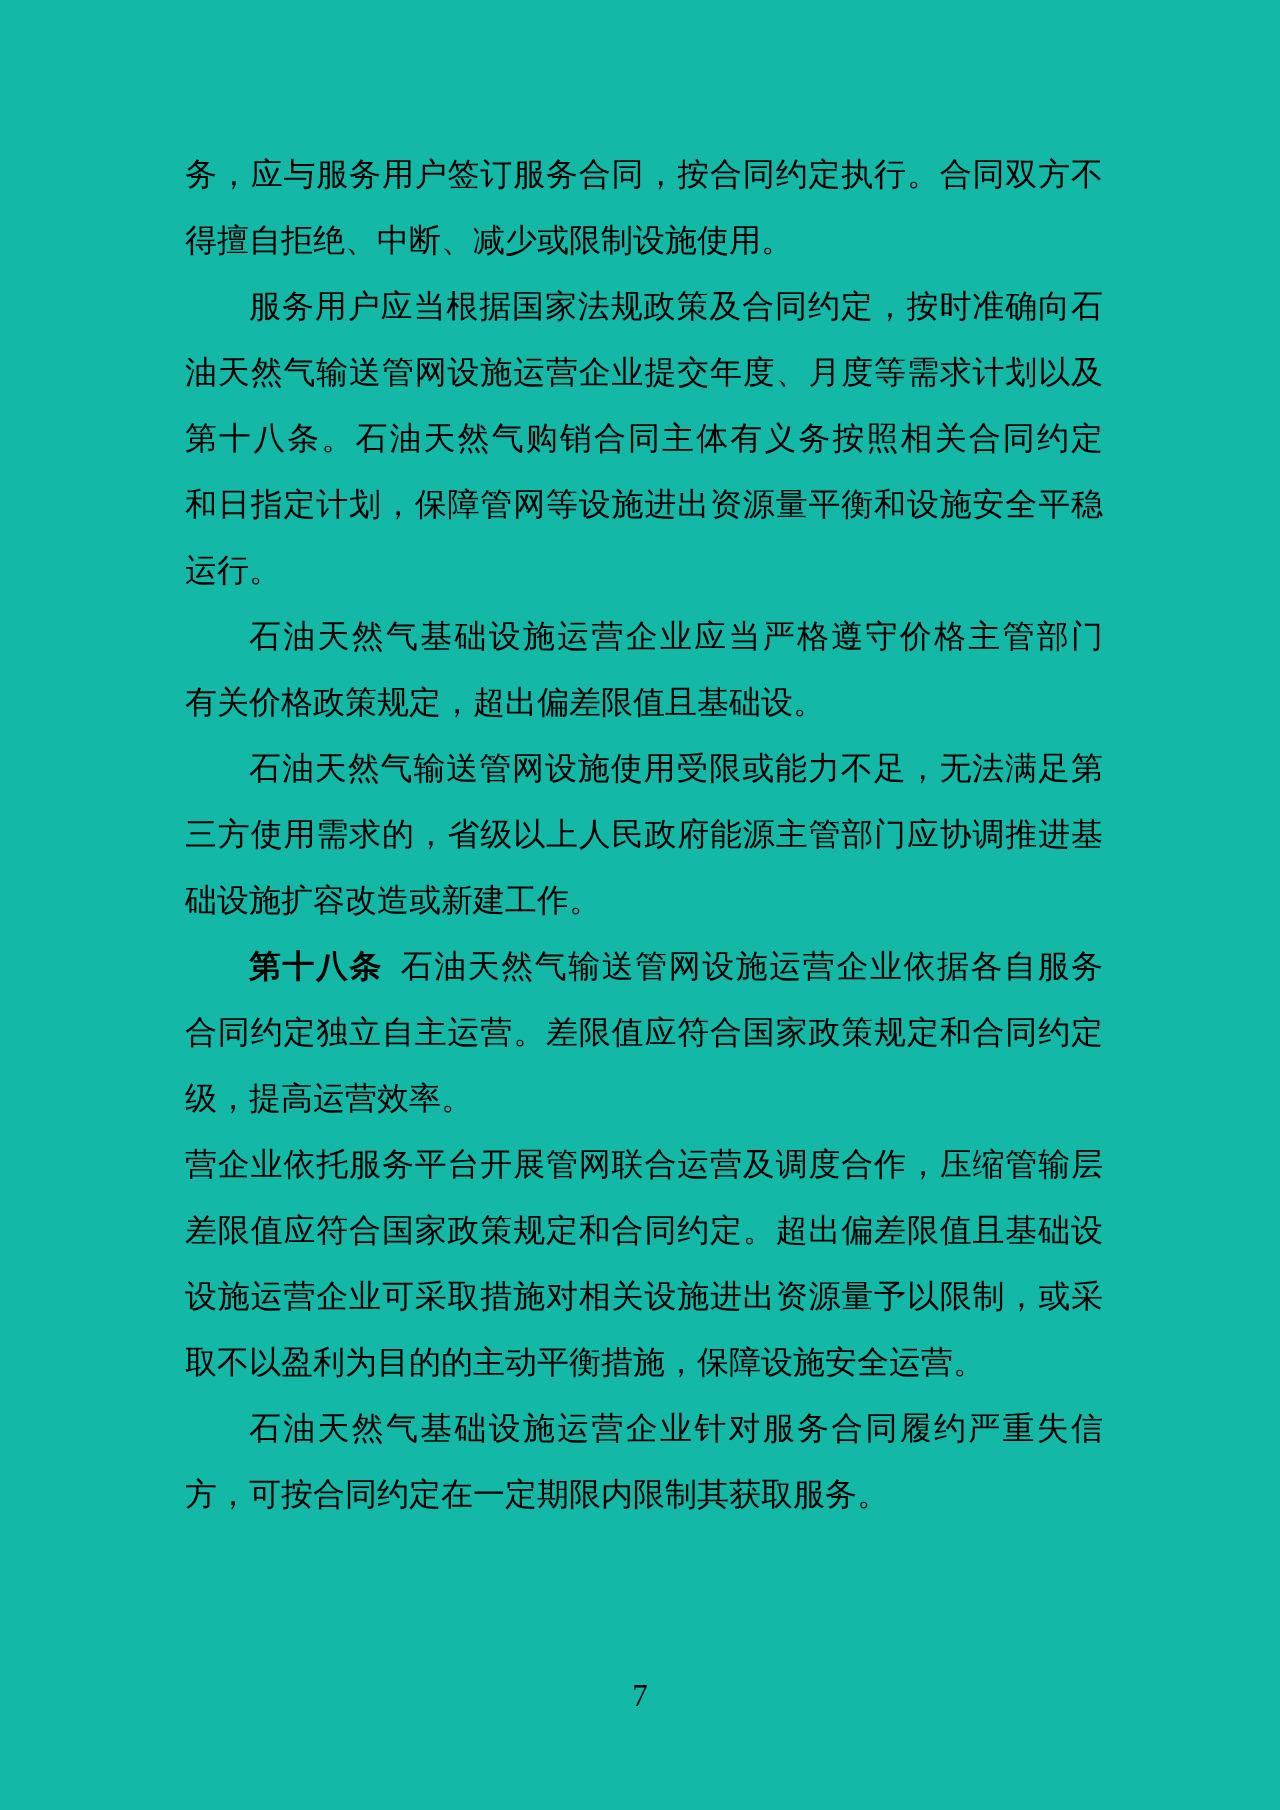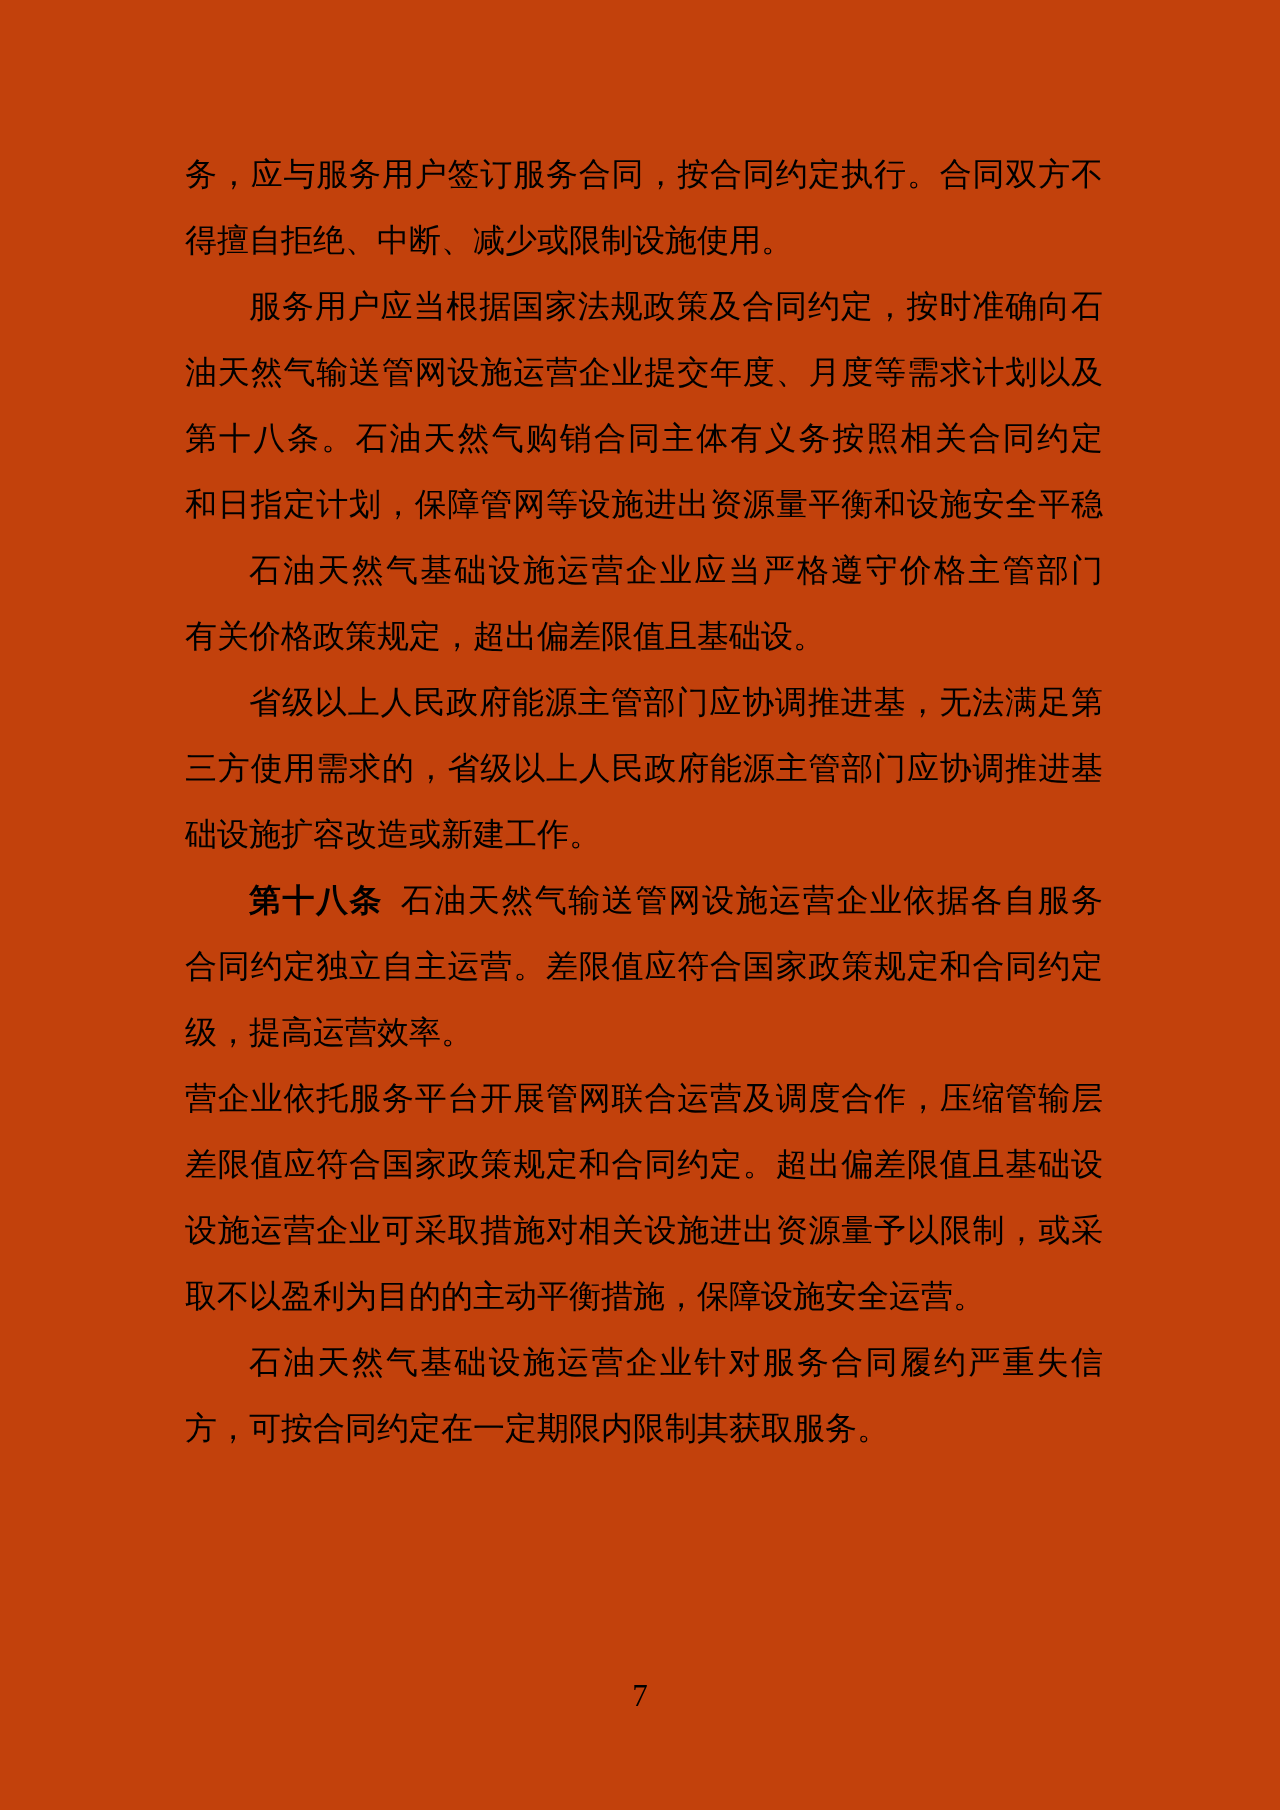--- a/index.html
+++ b/index.html
@@ -1,20 +1,20 @@
 <!DOCTYPE html>
 <html><head>
 <meta charset="utf-8">
 <style>
   html,body{margin:0;padding:0;background:#ffffff;}
   .page{
     position:relative;
     width:1280px;
     height:1810px;
-    background:#c2410c;
+    background:#14b8a6;
     color:#000000;
     font-family:"Liberation Serif","DejaVu Serif",serif;
     overflow:hidden;
   }
   .doc{
     position:absolute;
     left:185px;
     top:141px;
     width:918px;
     font-size:32px;
@@ -39,23 +39,24 @@
 <body>
 
 <div class="page">
   <div class="doc" id="doc-body">
       <div class="line j">务，应与服务用户签订服务合同，按合同约定执行。合同双方不</div>
       <div class="line">得擅自拒绝、中断、减少或限制设施使用。</div>
       <div class="line j indent">服务用户应当根据国家法规政策及合同约定，按时准确向石</div>
       <div class="line j">油天然气输送管网设施运营企业提交年度、月度等需求计划以及</div>
       <div class="line j">第十八条。石油天然气购销合同主体有义务按照相关合同约定</div>
       <div class="line j">和日指定计划，保障管网等设施进出资源量平衡和设施安全平稳</div>
+      <div class="line">运行。</div>
       <div class="line j indent">石油天然气基础设施运营企业应当严格遵守价格主管部门</div>
       <div class="line">有关价格政策规定，超出偏差限值且基础设。</div>
-      <div class="line j indent">省级以上人民政府能源主管部门应协调推进基，无法满足第</div>
+      <div class="line j indent">石油天然气输送管网设施使用受限或能力不足，无法满足第</div>
       <div class="line j">三方使用需求的，省级以上人民政府能源主管部门应协调推进基</div>
       <div class="line">础设施扩容改造或新建工作。</div>
       <div class="line j indent"><b class="term">第十八条</b><span>石油天然气输送管网设施运营企业依据各自服务</span></div>
       <div class="line j">合同约定独立自主运营。差限值应符合国家政策规定和合同约定</div>
       <div class="line">级，提高运营效率。</div>
       <div class="line j">营企业依托服务平台开展管网联合运营及调度合作，压缩管输层</div>
       <div class="line j">差限值应符合国家政策规定和合同约定。超出偏差限值且基础设</div>
       <div class="line j">设施运营企业可采取措施对相关设施进出资源量予以限制，或采</div>
       <div class="line">取不以盈利为目的的主动平衡措施，保障设施安全运营。</div>
       <div class="line j indent">石油天然气基础设施运营企业针对服务合同履约严重失信</div>

